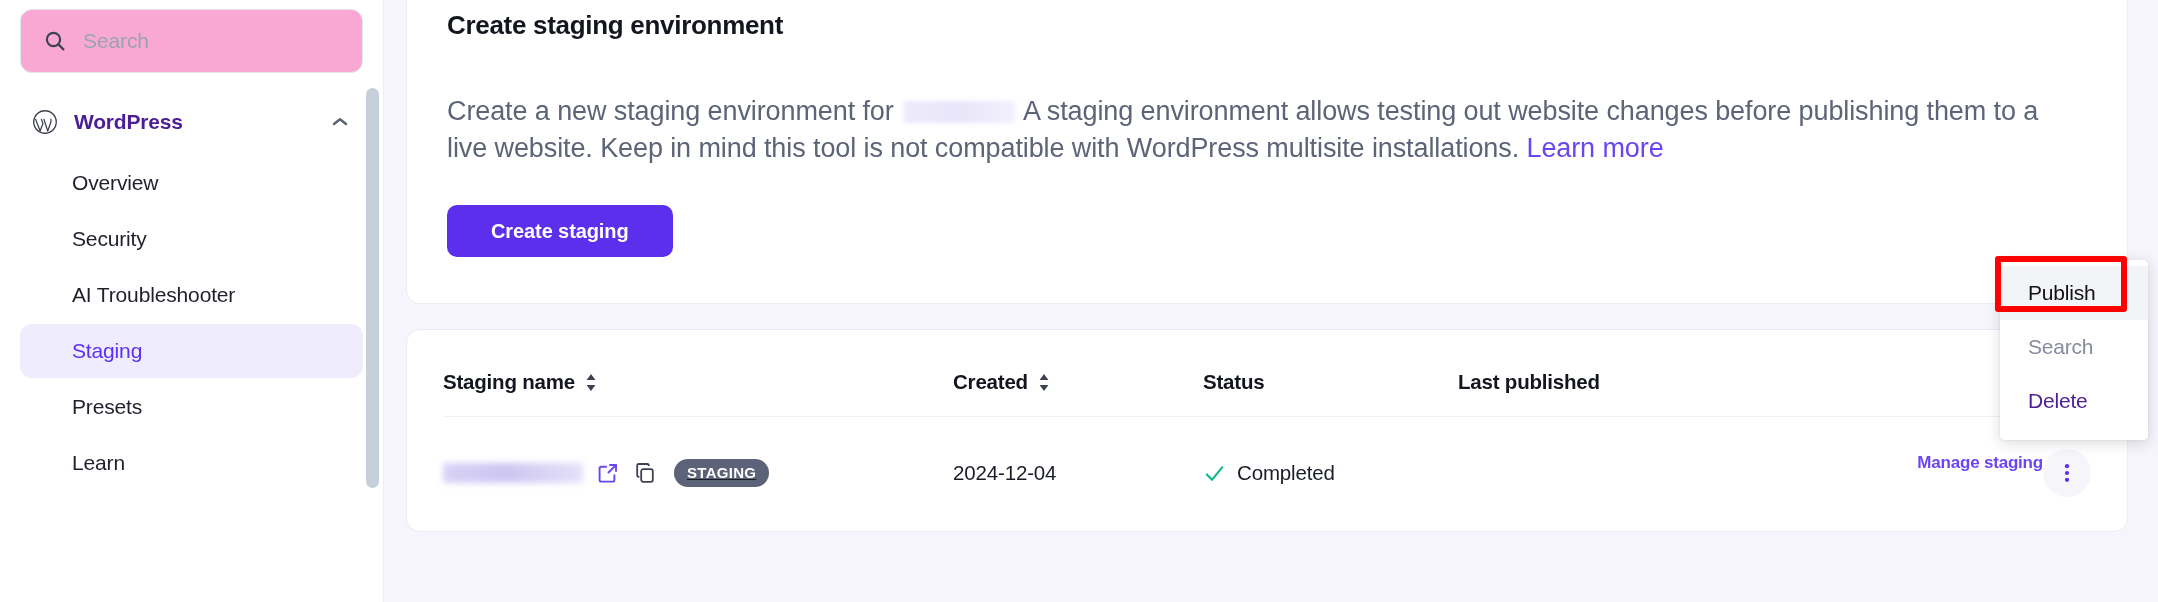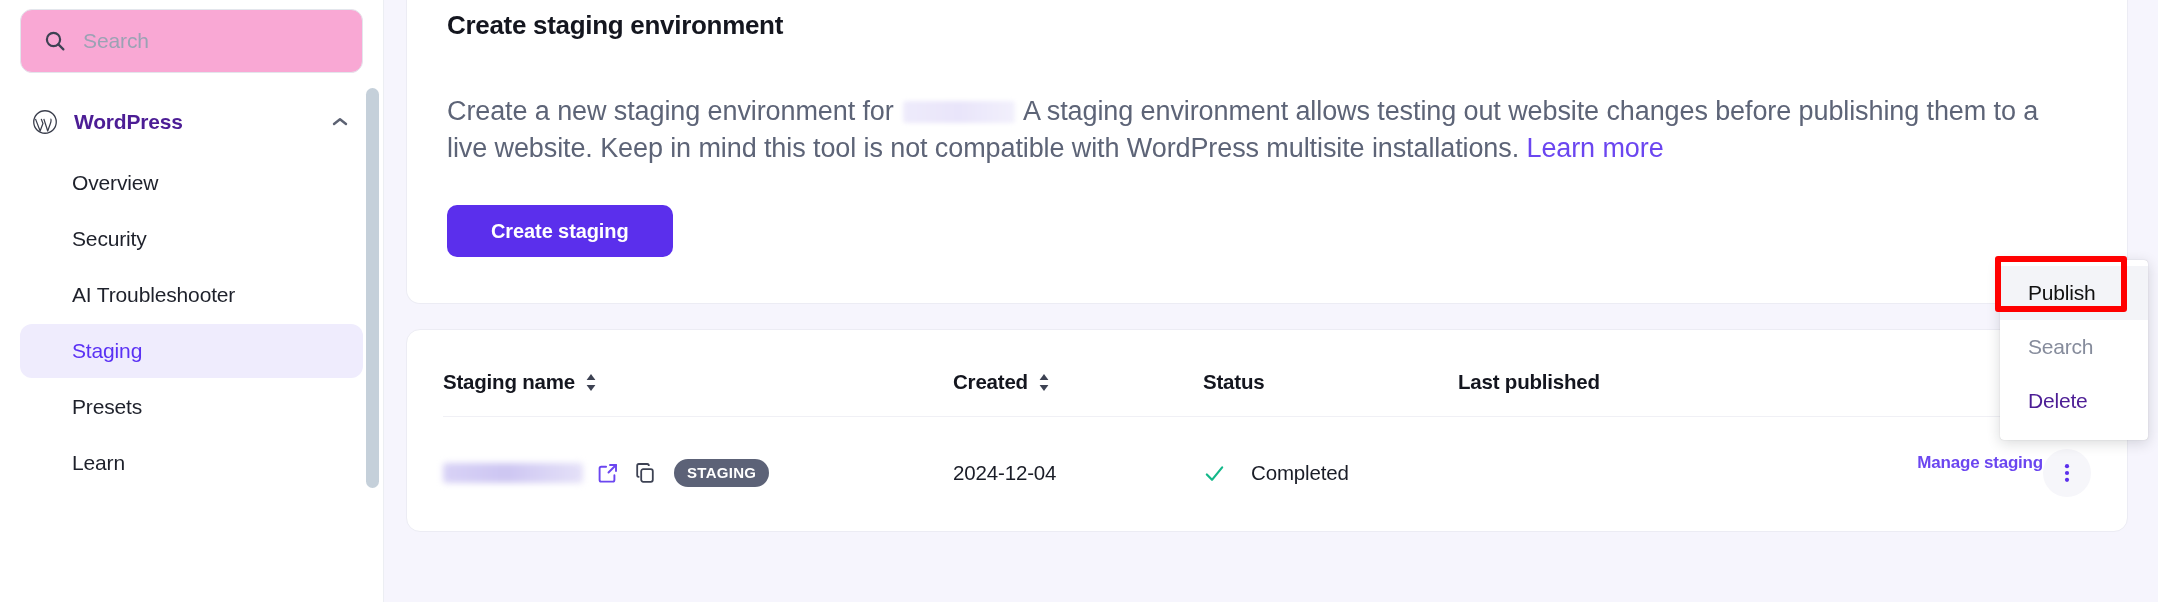--- a/index.html
+++ b/index.html
@@ -194,21 +194,21 @@
   .th-inner { display: inline-flex; align-items: center; gap: 10px; }
   .sort-ico { width: 12px; height: 19px; display:block; }
   .tbl td {
     font-size: 20.5px;
     color: #1a1d27;
     padding: 32px 0 34px 0;
     border-top: 1px solid #f0f0f5;
     letter-spacing: -0.15px;
     vertical-align: middle;
   }
-  .col-name  { width: 510px; }
+  .col-name  { width: 510px; text-decoration: underline; }
   .col-date  { width: 250px; }
   .col-status{ width: 255px; }
   .col-pub   { width: 300px; }
   .col-act   { width: auto; }
 
   .name-cell { display: flex; align-items: center; gap: 13px; }
   .name-redact {
     width: 140px; height: 20px;
     background: linear-gradient(90deg,#d8d2f6 0%,#cdc6f2 45%,#e5e1f8 100%);
     border-radius: 3px;
@@ -219,21 +219,21 @@
     background: #5c6277;
     color: #ffffff;
     font-size: 15px;
     font-weight: bold;
     letter-spacing: 0.3px;
     border-radius: 20px;
     padding: 6px 13px 7px 13px;
     line-height: 1;
     margin-left: 4px;
   }
-  .status-cell { display: flex; align-items: center; gap: 25px; }
+  .status-cell { display: flex; align-items: center; gap: 11px; }
   .check { width: 23px; height: 23px; display:block; }
   .manage-link {
     color: #6b46f0;
     font-weight: bold;
     font-size: 17px;
     text-decoration: none;
     letter-spacing: -0.2px;
     white-space: nowrap;
   }
   .kebab {

